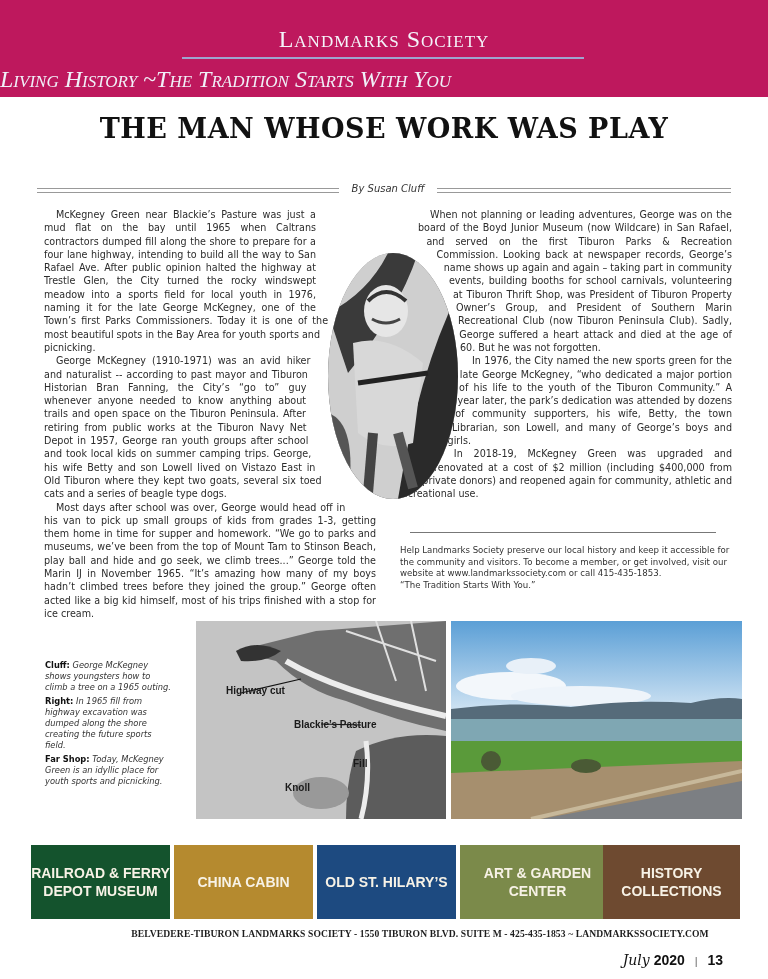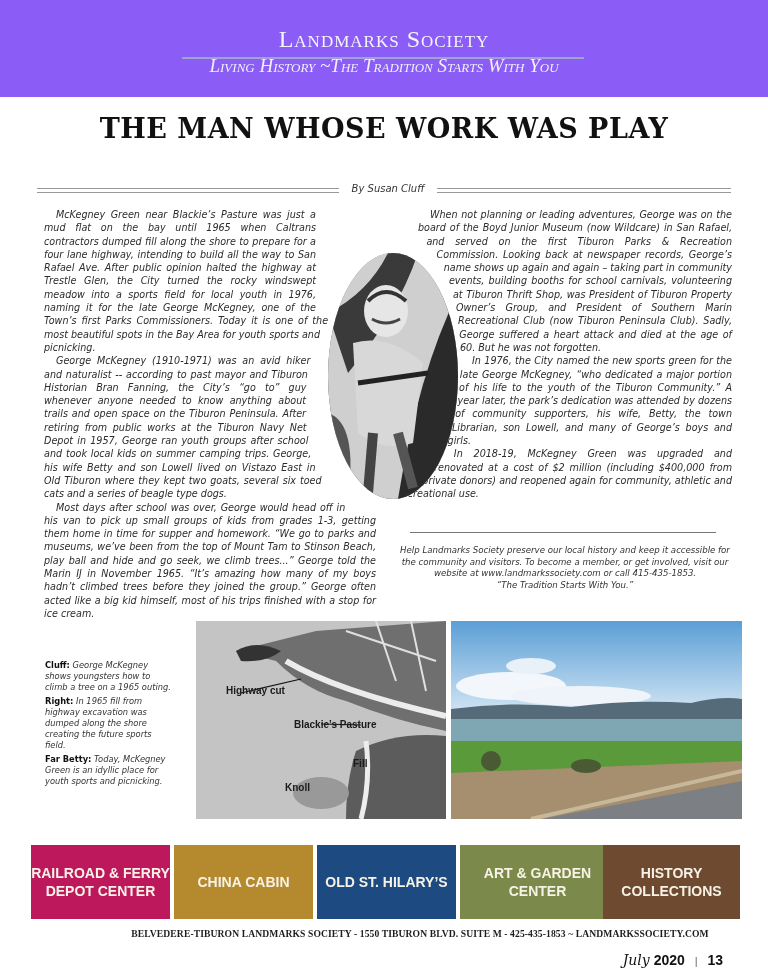--- a/index.html
+++ b/index.html
@@ -1,44 +1,44 @@
 <!DOCTYPE html>
 <html><head>
 <meta charset="utf-8">
 <style>
   html, body { margin: 0; padding: 0; background: #ffffff; }
   body { width: 768px; height: 979px; position: relative; overflow: hidden; font-family: "DejaVu Sans", sans-serif; color: #222; }
 
   
-  .masthead { position: absolute; left: 0; top: 0; width: 768px; height: 97px; background: #8b5cf6; }
+  .masthead { position: absolute; left: 0; top: 0; width: 768px; height: 97px; background: #be185d; }
   .masthead .society { position: absolute; left: 0; width: 768px; top: 26px; text-align: center; color: #f4f4fa; font-family: "Liberation Serif", serif; font-variant: small-caps; font-size: 24px; letter-spacing: 1px; }
   .masthead .rule { position: absolute; left: 182px; width: 402px; top: 57px; height: 2px; background: #9ea4cf; }
-  .masthead .tagline { position: absolute; left: 0; width: 768px; top: 55px; text-align: center; color: #f0f0f8; font-family: "Liberation Serif", serif; font-style: italic; font-variant: small-caps; font-size: 19px; }
+  .masthead .tagline { position: absolute; left: 0; width: 768px; top: 66px; text-align: left; color: #f0f0f8; font-family: "Liberation Serif", serif; font-style: italic; font-variant: small-caps; font-size: 24px; }
 
   
   .headline { position: absolute; left: 0; width: 768px; top: 112px; text-align: center; font-family: "DejaVu Serif", serif; font-weight: bold; font-size: 27px; line-height: 33px; color: #111; letter-spacing: 0.5px; }
   .byline-row { position: absolute; left: 37px; width: 694px; top: 183px; height: 14px; }
   .byline-row .dbl { position: absolute; top: 5px; height: 3px; border-top: 1px solid #999; border-bottom: 1px solid #999; }
   .byline-row .dbl.left { left: 0; width: 302px; }
   .byline-row .dbl.right { left: 400px; width: 294px; }
   .byline-row .byline { position: absolute; left: 302px; width: 98px; text-align: center; top: 0; font-size: 10px; font-style: italic; color: #333; }
 
   
   .col { position: absolute; font-size: 9.6px; line-height: 13.3px; color: #2b2b2b; }
-  .col p { margin: 0; text-indent: 12px; text-align: justify; font-style: italic; }
+  .col p { margin: 0; text-indent: 12px; text-align: justify; }
   .col-left { left: 44px; top: 208px; width: 332px; }
   .col-right { left: 398px; top: 208px; width: 334px; }
   .float-left { float: left; shape-outside: ellipse(50% 50%); }
   .float-right { float: right; shape-outside: ellipse(50% 50%); }
 
   .oval-photo { position: absolute; left: 328px; top: 253px; width: 130px; height: 246px; border-radius: 50%; overflow: hidden; background: radial-gradient(ellipse at 45% 30%, #d9d9d9 0%, #8d8d8d 35%, #3a3a3a 65%, #cfcfcf 100%); }
   .oval-photo svg { width: 100%; height: 100%; }
 
   .support-rule { position: absolute; left: 410px; top: 532px; width: 306px; height: 1px; background: #777; }
-  .support { position: absolute; left: 400px; top: 545px; width: 330px; text-align: center; font-size: 8.6px; line-height: 11.5px; font-style: italic; color: #333; }
+  .support { position: absolute; left: 400px; top: 545px; width: 330px; text-align: left; font-size: 8.6px; line-height: 11.5px; color: #333; }
 
   
   .captions { position: absolute; left: 45px; top: 660px; width: 128px; font-size: 8.3px; line-height: 11px; font-style: italic; color: #333; }
   .captions p { margin: 0 0 3px 0; }
   .captions b { font-style: normal; font-weight: bold; color: #111; }
 
   .photo-bw { position: absolute; left: 196px; top: 621px; width: 250px; height: 198px; background: #bdbdbd; overflow: hidden; }
   .photo-bw .lbl { position: absolute; font-size: 10px; font-weight: bold; color: #1a1a1a; font-family: "Liberation Sans", sans-serif; }
   .photo-color { position: absolute; left: 451px; top: 621px; width: 291px; height: 198px; overflow: hidden; }
 
@@ -105,21 +105,21 @@
 <div class="support">
   <div>Help Landmarks Society preserve our local history and keep it accessible for</div>
   <div>the community and visitors. To become a member, or get involved, visit our</div>
   <div>website at www.landmarkssociety.com or call 415-435-1853.</div>
   <div>“The Tradition Starts With You.”</div>
 </div>
 
 <div class="captions">
   <p><b>Cluff:</b><span> George McKegney shows youngsters how to climb a tree on a 1965 outing.</span></p>
   <p><b>Right:</b><span> In 1965 fill from highway excavation was dumped along the shore creating the future sports field.</span></p>
-  <p><b>Far Betty:</b><span> Today, McKegney Green is an idyllic place for youth sports and picnicking.</span></p>
+  <p><b>Far Shop:</b><span> Today, McKegney Green is an idyllic place for youth sports and picnicking.</span></p>
 </div>
 
 <div class="photo-bw">
   <svg width="250" height="198" viewBox="0 0 250 198">
     <rect width="250" height="198" fill="#c4c4c4"></rect>
     <path d="M40,30 Q80,20 120,10 L250,0 L250,110 Q200,100 150,80 Q110,70 80,40 Z" fill="#6f6f6f"></path>
     <path d="M40,30 Q60,18 85,30 Q70,42 45,40 Z" fill="#333"></path>
     <path d="M90,40 Q140,70 250,95" stroke="#ececec" stroke-width="6" fill="none"></path>
     <path d="M180,0 L200,60 M215,0 L230,70 M150,10 L240,40" stroke="#e0e0e0" stroke-width="2"></path>
     <path d="M160,130 Q200,110 250,115 L250,198 L150,198 Q150,160 160,130 Z" fill="#5c5c5c"></path>
@@ -151,24 +151,24 @@
     <rect y="120" width="291" height="34" fill="#5a9a3a"></rect>
     <path d="M0,152 L291,140 L291,198 L0,198 Z" fill="#a68f6e"></path>
     <path d="M90,198 L291,160 L291,198 Z" fill="#7c7f83"></path>
     <path d="M80,198 L291,150" stroke="#c7b89a" stroke-width="4"></path>
     <circle cx="40" cy="140" r="10" fill="#4a5a35"></circle>
     <ellipse cx="135" cy="145" rx="15" ry="7" fill="#4a5a35"></ellipse>
   </svg>
 </div>
 
 <div class="sites">
-  <div class="site" style="left:0;width:139px;background:#be185d;">
+  <div class="site" style="left:0;width:139px;background:#14532d;">
     <div>
         <div>RAILROAD &amp; FERRY</div>
-        <div>DEPOT CENTER</div>
+        <div>DEPOT MUSEUM</div>
       </div>
   </div>
   <div class="site" style="left:143px;width:139px;background:#b58a2f;justify-content:center;">
     <div>CHINA CABIN</div>
   </div>
   <div class="site" style="left:286px;width:139px;background:#1d4a80;">
     <div>OLD ST. HILARY’S</div>
   </div>
   <div class="site" style="left:429px;width:155px;background:#7b8a4a;">
     <div>

